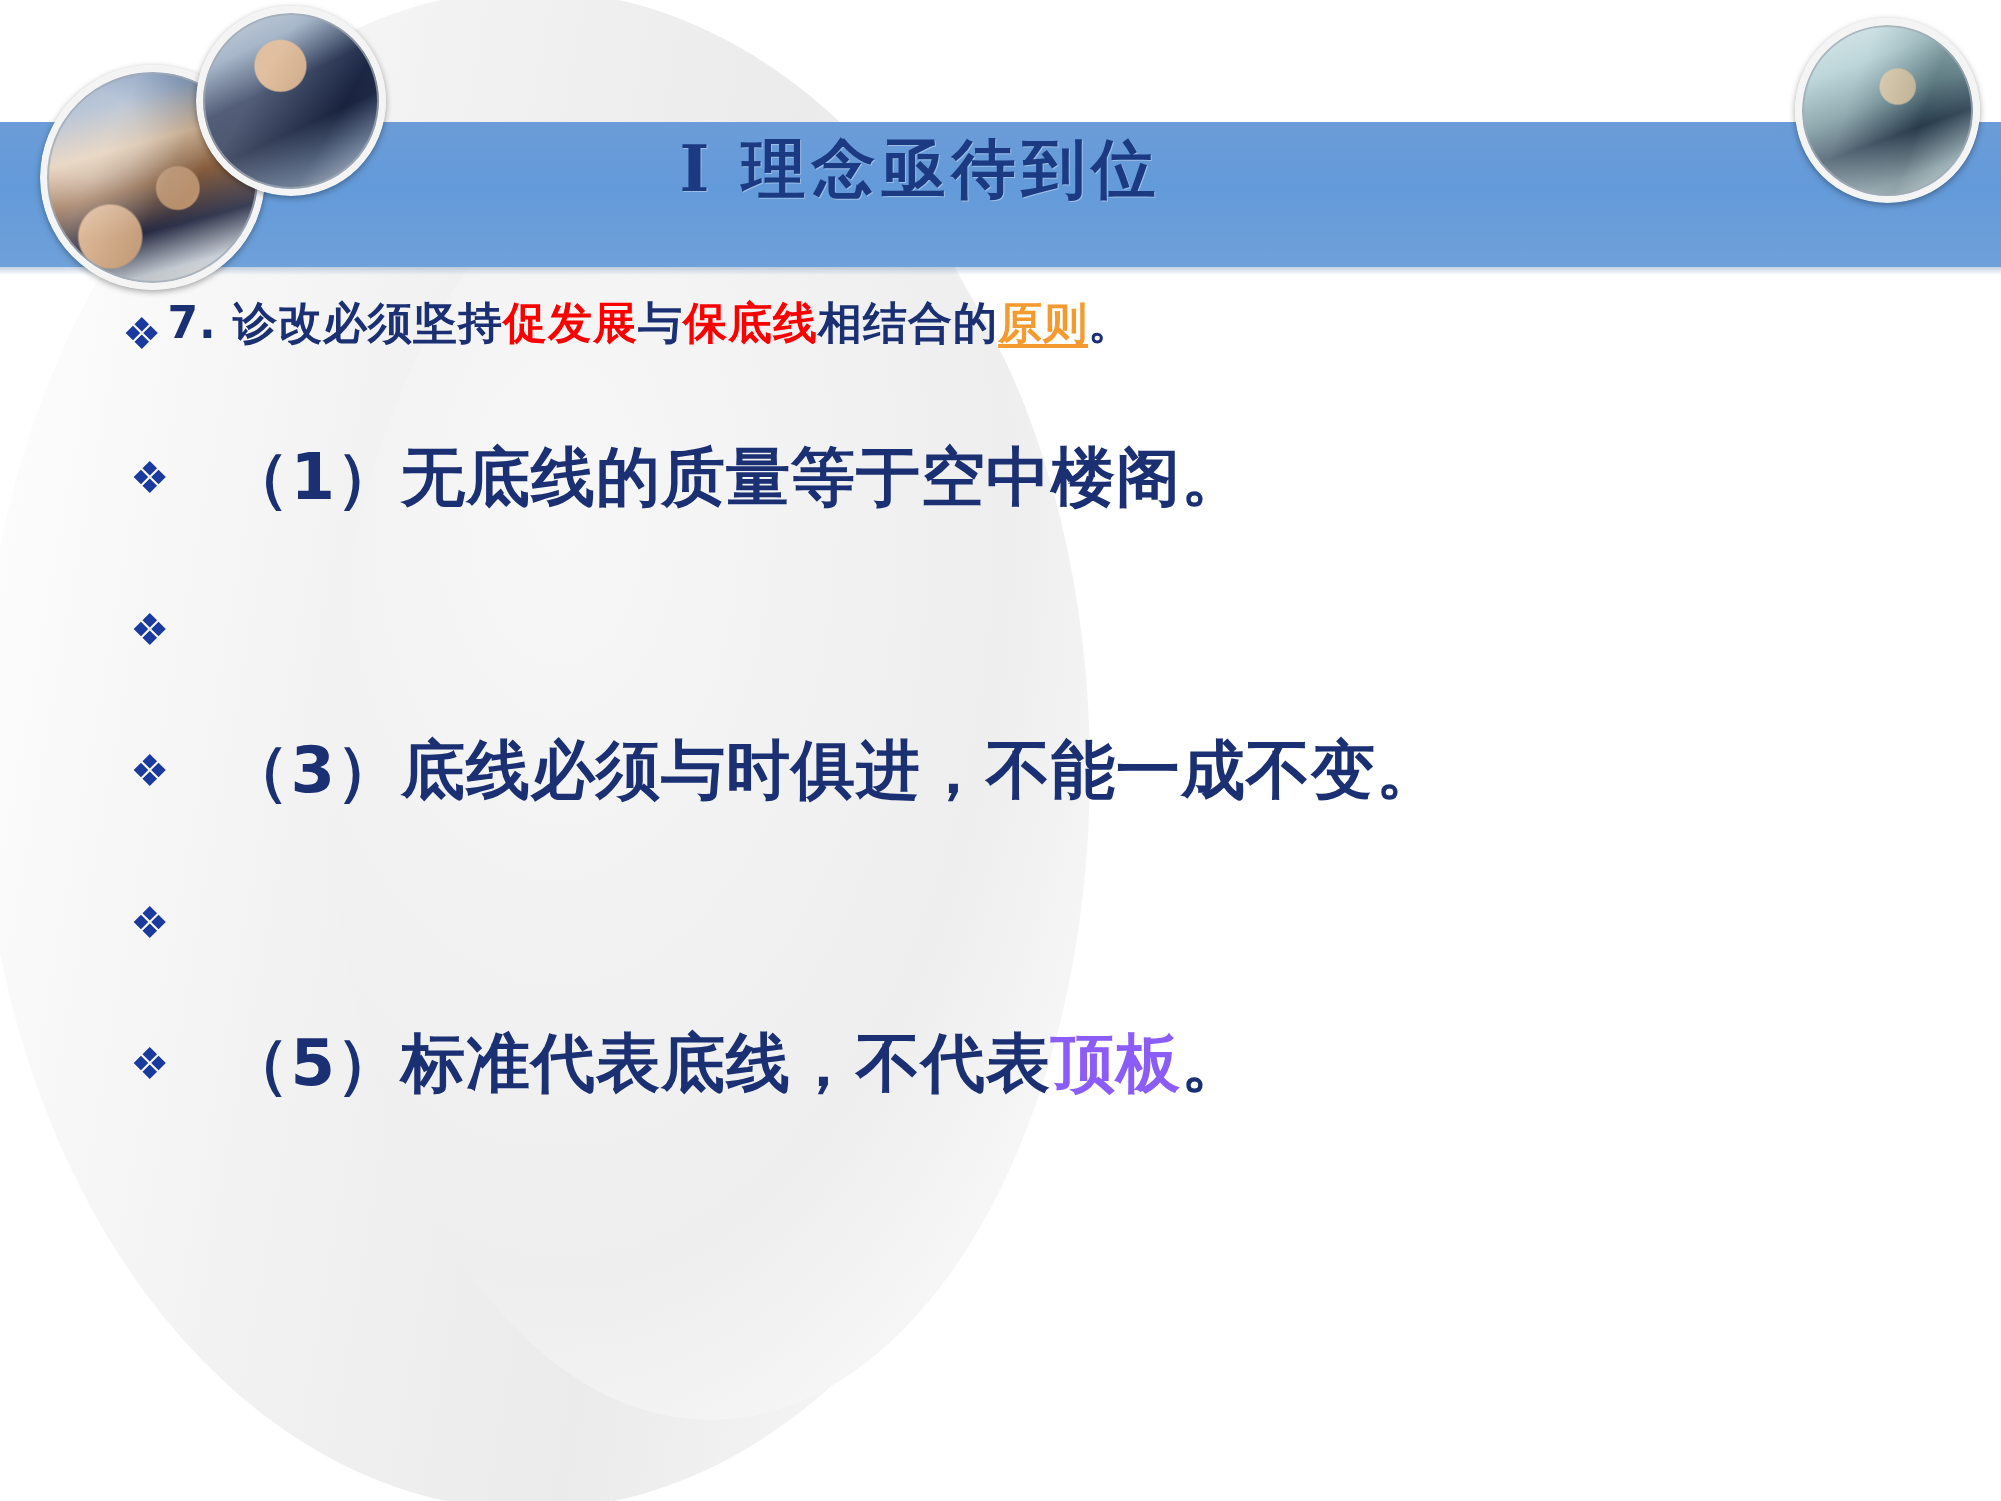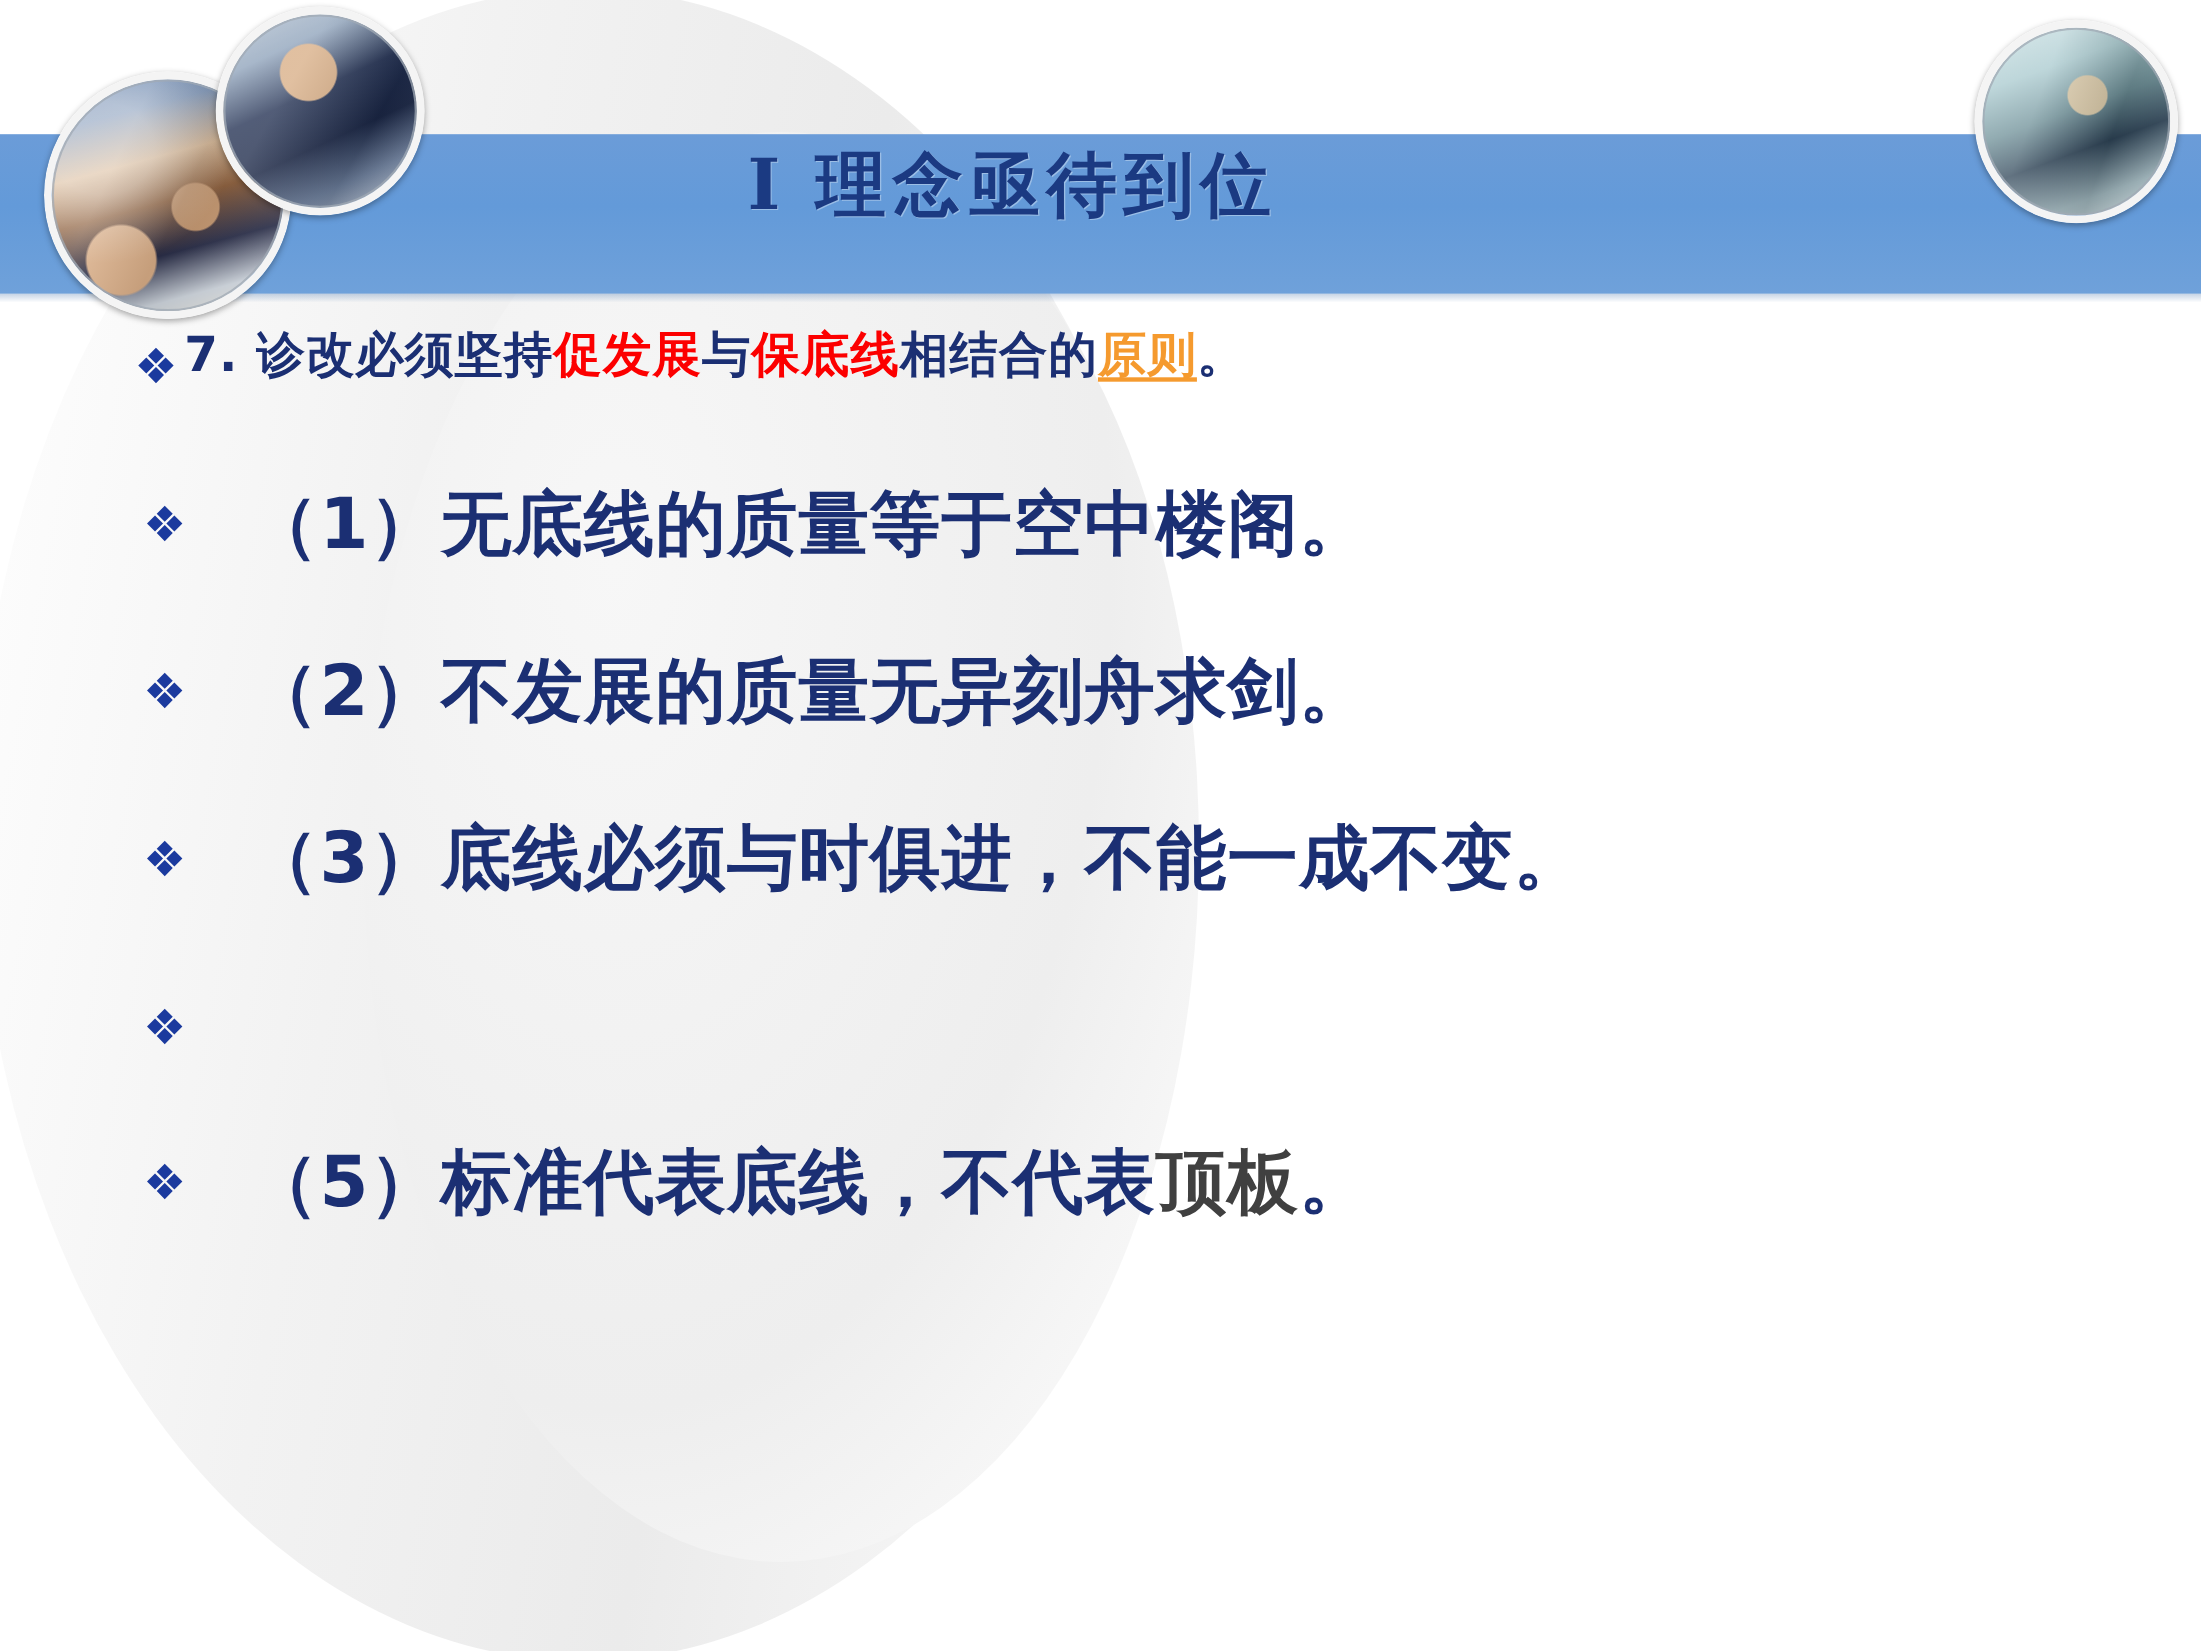--- a/index.html
+++ b/index.html
@@ -147,21 +147,21 @@
   
   #line-0{ margin-left:122px; margin-bottom:88px; }
   #line-0 .bullet{ margin-right:6px; }
   #line-0 .ltext{ font-size:44px; }
 
   
   .num-line{ margin-left:130px; margin-bottom:85px; }
   .num-line .bullet{ margin-right:56px; }
 
   .red{ color:#fc0000; }
-  .orange{ color:#404040; }
+  .orange{ color:#8b5cf6; }
   .orange-u{ color:#f59a2e; text-decoration:underline; text-underline-offset:6px; }
   .navy{ color:#1b2f73; }
 </style>
 </head>
 <body>
 
 <div class="bg-ellipse"></div>
 <div class="bg-ellipse2"></div>
 
 <div class="banner"></div>
@@ -193,21 +193,20 @@
     </span>
   </div>
 
   <div class="line num-line" id="line-1">
     <span class="bullet">❖</span>
     <span class="ltext navy">（1）无底线的质量等于空中楼阁。</span>
   </div>
 
   <div class="line num-line" id="line-2">
     <span class="bullet">❖</span>
-    <span class="ltext navy">（2）不发展的质量无异刻舟求剑。</span>
   </div>
 
   <div class="line num-line" id="line-3">
     <span class="bullet">❖</span>
     <span class="ltext navy">（3）底线必须与时俱进，不能一成不变。</span>
   </div>
 
   <div class="line num-line" id="line-4">
     <span class="bullet">❖</span>
   </div>

